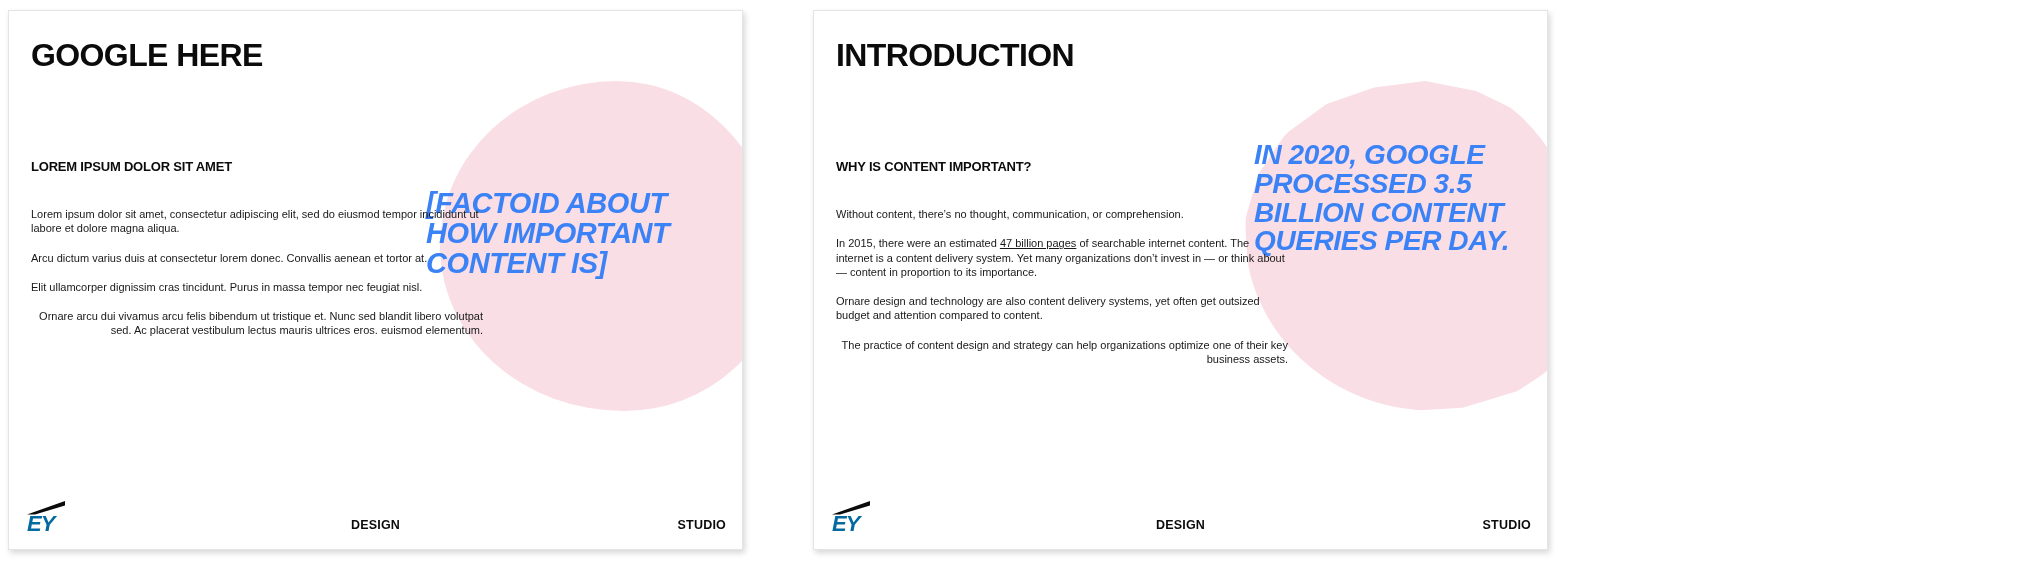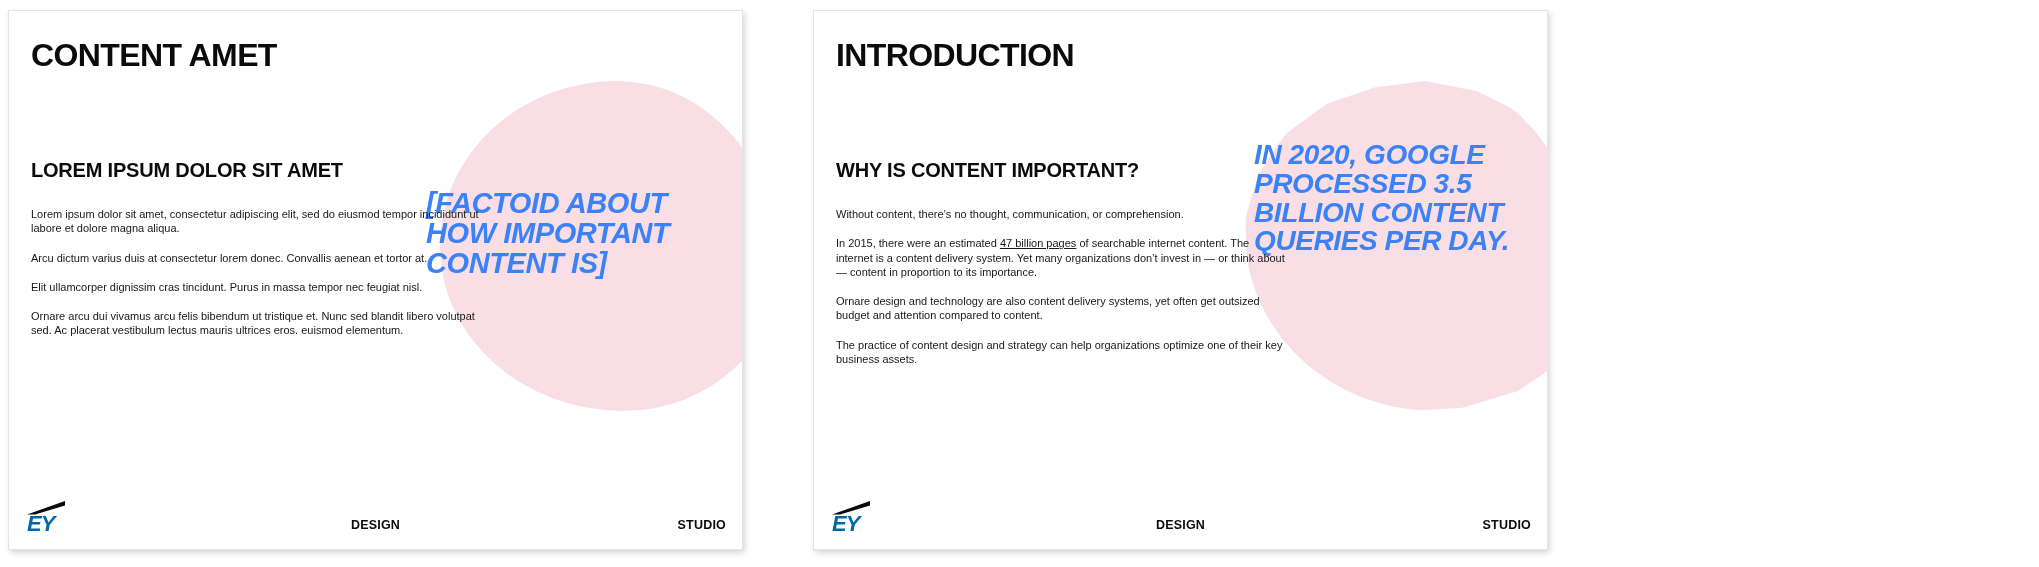--- a/index.html
+++ b/index.html
@@ -90,41 +90,41 @@
     font-weight: bold;
     letter-spacing: -0.6px;
     color: #0b0b0b;
     z-index: 3;
   }
 
   .sub-title {
     position: absolute;
     left: 22px;
     top: 148px;
-    font-size: 20px;
+    font-size: 13px;
     font-weight: bold;
     letter-spacing: -0.2px;
     color: #0b0b0b;
     z-index: 3;
   }
 
   .body-copy {
     position: absolute;
     left: 22px;
     top: 196px;
     width: 452px;
     z-index: 3;
   }
   .body-copy p {
     font-size: 11px;
     line-height: 1.30;
     color: #18181a;
     margin-bottom: 15px;
   }
-  .body-copy p:last-child { margin-bottom: 0; }
+  .body-copy p:last-child { margin-bottom: 0; text-align: right; }
   .body-copy .u { text-decoration: underline; }
 
   
   .slide-2 .body-copy { width: 452px; top: 196px; }
 
   
   .footer {
     position: absolute;
     left: 0;
     right: 0;
@@ -173,21 +173,21 @@
 </head>
 <body>
 
 <div class="deck">
 
   <section class="slide slide-1">
 
     <div class="blob"></div>
     <div class="blob-text left-slide">[FACTOID ABOUT HOW IMPORTANT CONTENT IS]</div>
 
-    <h1 class="slide-title">CONTENT AMET</h1>
+    <h1 class="slide-title">GOOGLE HERE</h1>
 
     <h2 class="sub-title">LOREM IPSUM DOLOR SIT AMET</h2>
 
     <div class="body-copy">
       <p>Lorem ipsum dolor sit amet, consectetur adipiscing elit, sed do eiusmod tempor incididunt ut labore et dolore magna aliqua.</p>
       <p>Arcu dictum varius duis at consectetur lorem donec. Convallis aenean et tortor at.</p>
       <p>Elit ullamcorper dignissim cras tincidunt. Purus in massa tempor nec feugiat nisl.</p>
       <p>Ornare arcu dui vivamus arcu felis bibendum ut tristique et. Nunc sed blandit libero volutpat sed. Ac placerat vestibulum lectus mauris ultrices eros. euismod elementum.</p>
     </div>
 

